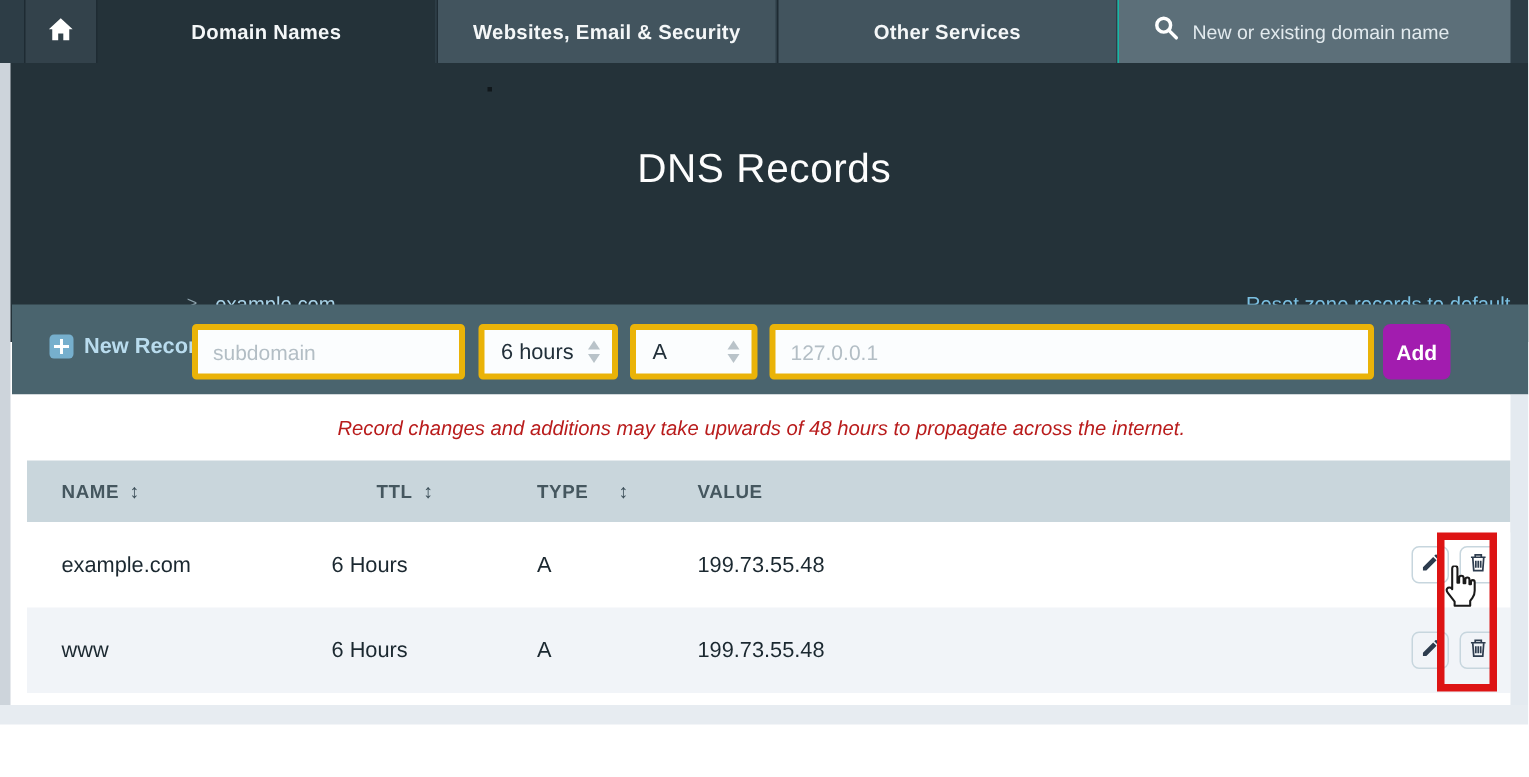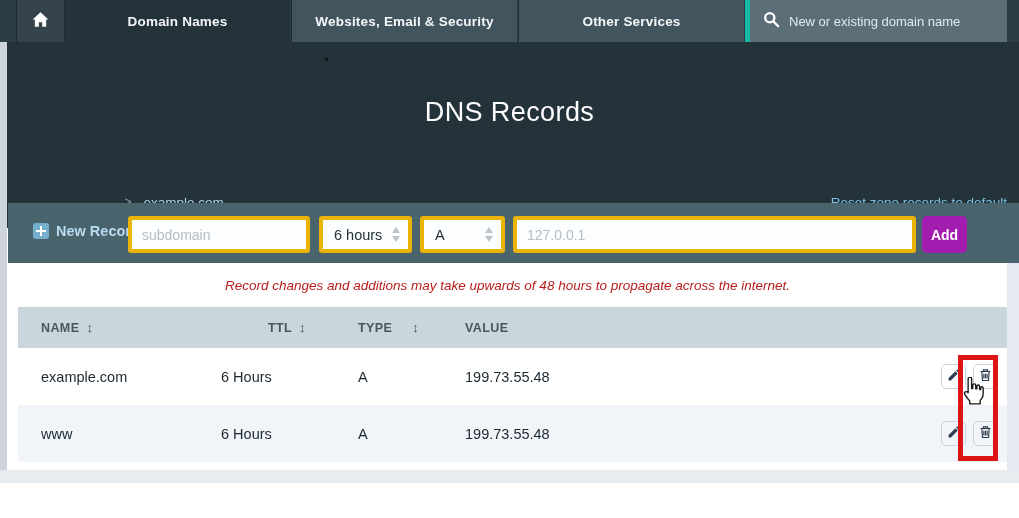--- a/index.html
+++ b/index.html
@@ -10,21 +10,21 @@
   
   .navbar { position:absolute; left:0; top:0; width:1019px; height:42px; background:#2d3d46; }
   .tab { position:absolute; top:0; height:42px; display:flex; align-items:center; justify-content:center;
          color:#f4f7f8; font-size:13.5px; font-weight:700; letter-spacing:.2px; cursor:pointer;
          border-left:1px solid #1e2b33; }
   .tab-home { left:16px; width:48px; background:#33424b; }
   .tab-1 { left:64px; width:226px; background:#243239; }
   .tab-2 { left:291px; width:226px; background:#42545e; }
   .tab-3 { left:518px; width:226px; background:#42545e; }
   .nav-search { position:absolute; left:745px; top:0; width:262px; height:42px; background:#5c6f79;
-                display:flex; align-items:center; padding-left:13px; border-left:5px solid #14b8a6; }
+                display:flex; align-items:center; padding-left:23px; border-left:1px solid #14b8a6; }
   .nav-search input { background:transparent; border:none; outline:none; color:#ffffff;
                       font-size:13px; margin-left:9px; width:210px; font-family:"Liberation Sans",sans-serif; }
   .nav-search input::placeholder { color:#e2eaee; }
 
   
   .hero { position:absolute; left:0; top:42px; width:1019px; height:186px; background:#243239; }
   .artifact-dot { position:absolute; left:325px; top:16px; width:3px; height:3px; background:#10171b; }
   .page-title { position:absolute; left:0; top:55px; width:100%; text-align:center;
                 color:#fdfdfd; font-size:27px; font-weight:500; letter-spacing:.4px; }
   .crumb-row { position:absolute; left:18px; right:12px; top:130px; display:flex; align-items:center; }
@@ -62,21 +62,21 @@
   .content { position:absolute; left:8px; top:263px; width:999px; height:207px; background:#ffffff; }
   .gutter-right { position:absolute; left:1007px; top:263px; width:12px; height:207px; background:#e4eaf0; }
   .notice { position:absolute; left:0; top:15px; width:100%; text-align:center;
             color:#b91c1c; font-size:13.5px;font-style:italic; }
 
   .thead { position:absolute; left:10px; top:44px; width:989px; height:48px; background:#c9d6dc; }
   .th { position:absolute; top:0; height:41px; display:flex; align-items:center; gap:7px;
         color:#45575f; font-size:12.5px; font-weight:700; letter-spacing:.4px; }
   .sort-glyph { font-size:13px; font-weight:700; color:#3c4f59; cursor:pointer; }
   .col-name  { left:23px; }
-  .col-ttl   { left:250px; }
+  .col-ttl   { left:233px; }
   .col-type  { left:340px;gap:20px; }
   .col-value { left:447px; }
 
   .trow { position:absolute; left:10px; width:989px; height:57px; }
   .trow-1 { top:85px;  background:#ffffff; }
   .trow-2 { top:142px; background:#f1f4f8; }
   .td { position:absolute; top:0; height:57px; display:flex; align-items:center;
         color:#1b2830; font-size:14.5px; }
   .td-name  { left:23px; }
   .td-ttl   { left:203px; }

